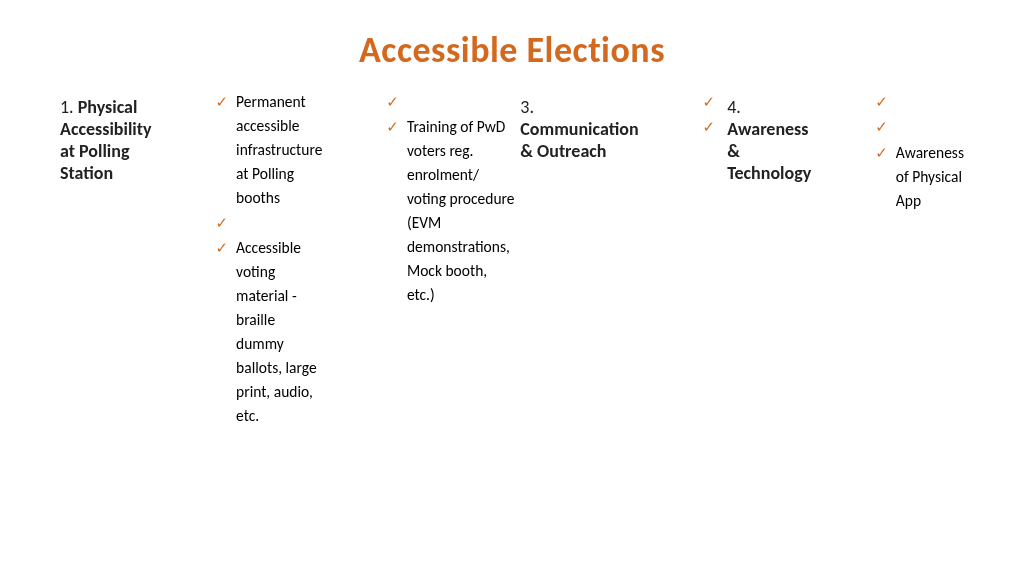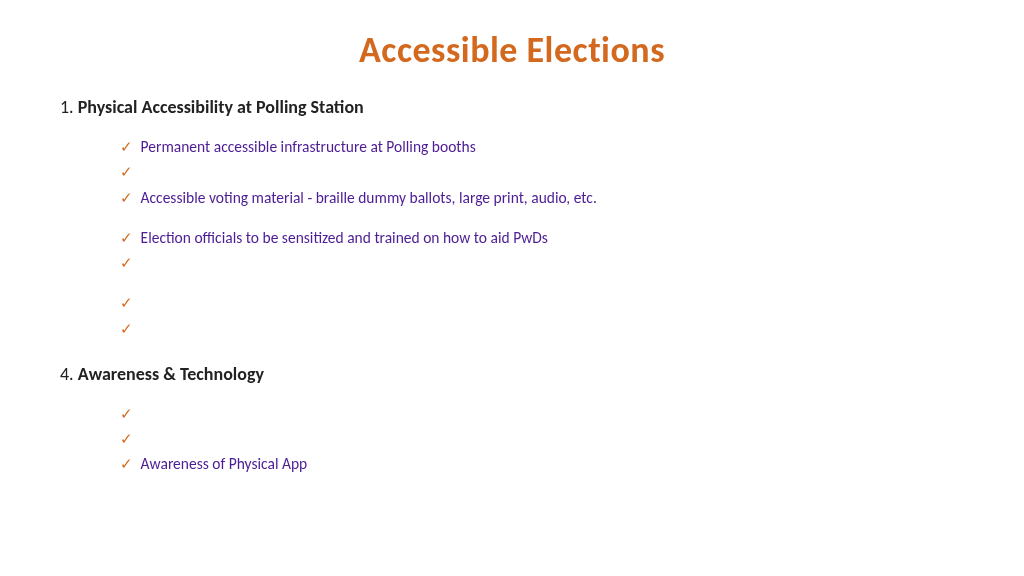--- a/index.html
+++ b/index.html
@@ -32,22 +32,22 @@
       text-align: center;
       font-size: 36px;
       font-weight: 700;
       color: #d2691e;
       margin-bottom: 18px;
       letter-spacing: 0.5px;
     }
 
     .content {
       display: flex;
-      flex-direction: column;
-      gap: 16px;
+      flex-direction: row;
+      gap: 4px;
       justify-content: flex-end;
     }
 
     .section-heading {
       font-size: 18px;
       font-weight: 400;
       color: #222222;
       margin-top: 6px;
       margin-bottom: 1px;
     }
@@ -81,21 +81,21 @@
 
     .checkmark {
       color: #d2691e;
       font-size: 15px;
       margin-right: 8px;
       margin-top: 1px;
       flex-shrink: 0;
     }
 
     .bullet-text {
-      color: #4c1d95;
+      color: #000000;
     }
   </style>
 </head>
 <body>
 
 <div class="slide">
   <h1 class="slide-title">Accessible Elections</h1>
 
   <div class="content">
   <div class="section-heading"><span class="section-number">1.</span> <strong>Physical Accessibility at Polling Station</strong></div>
@@ -108,26 +108,27 @@
           <span class="checkmark">✓</span>
         </li>
         <li class="bullet-item">
           <span class="checkmark">✓</span>
           <span class="bullet-text">Accessible voting material - braille dummy ballots, large print, audio, etc.</span>
         </li>
       </ul>
       <ul class="bullet-list">
         <li class="bullet-item">
           <span class="checkmark">✓</span>
-          <span class="bullet-text">Election officials to be sensitized and trained on how to aid PwDs</span>
         </li>
         <li class="bullet-item">
           <span class="checkmark">✓</span>
+          <span class="bullet-text">Training of PwD voters reg. enrolment/ voting procedure (EVM demonstrations,  Mock booth, etc.)</span>
         </li>
       </ul>
+      <div class="section-heading"><span class="section-number">3.</span> <strong>Communication &amp; Outreach</strong></div>
       <ul class="bullet-list">
         <li class="bullet-item">
           <span class="checkmark">✓</span>
         </li>
         <li class="bullet-item">
           <span class="checkmark">✓</span>
         </li>
       </ul>
       <div class="section-heading"><span class="section-number">4.</span> <strong>Awareness &amp; Technology</strong></div>
       <ul class="bullet-list">

